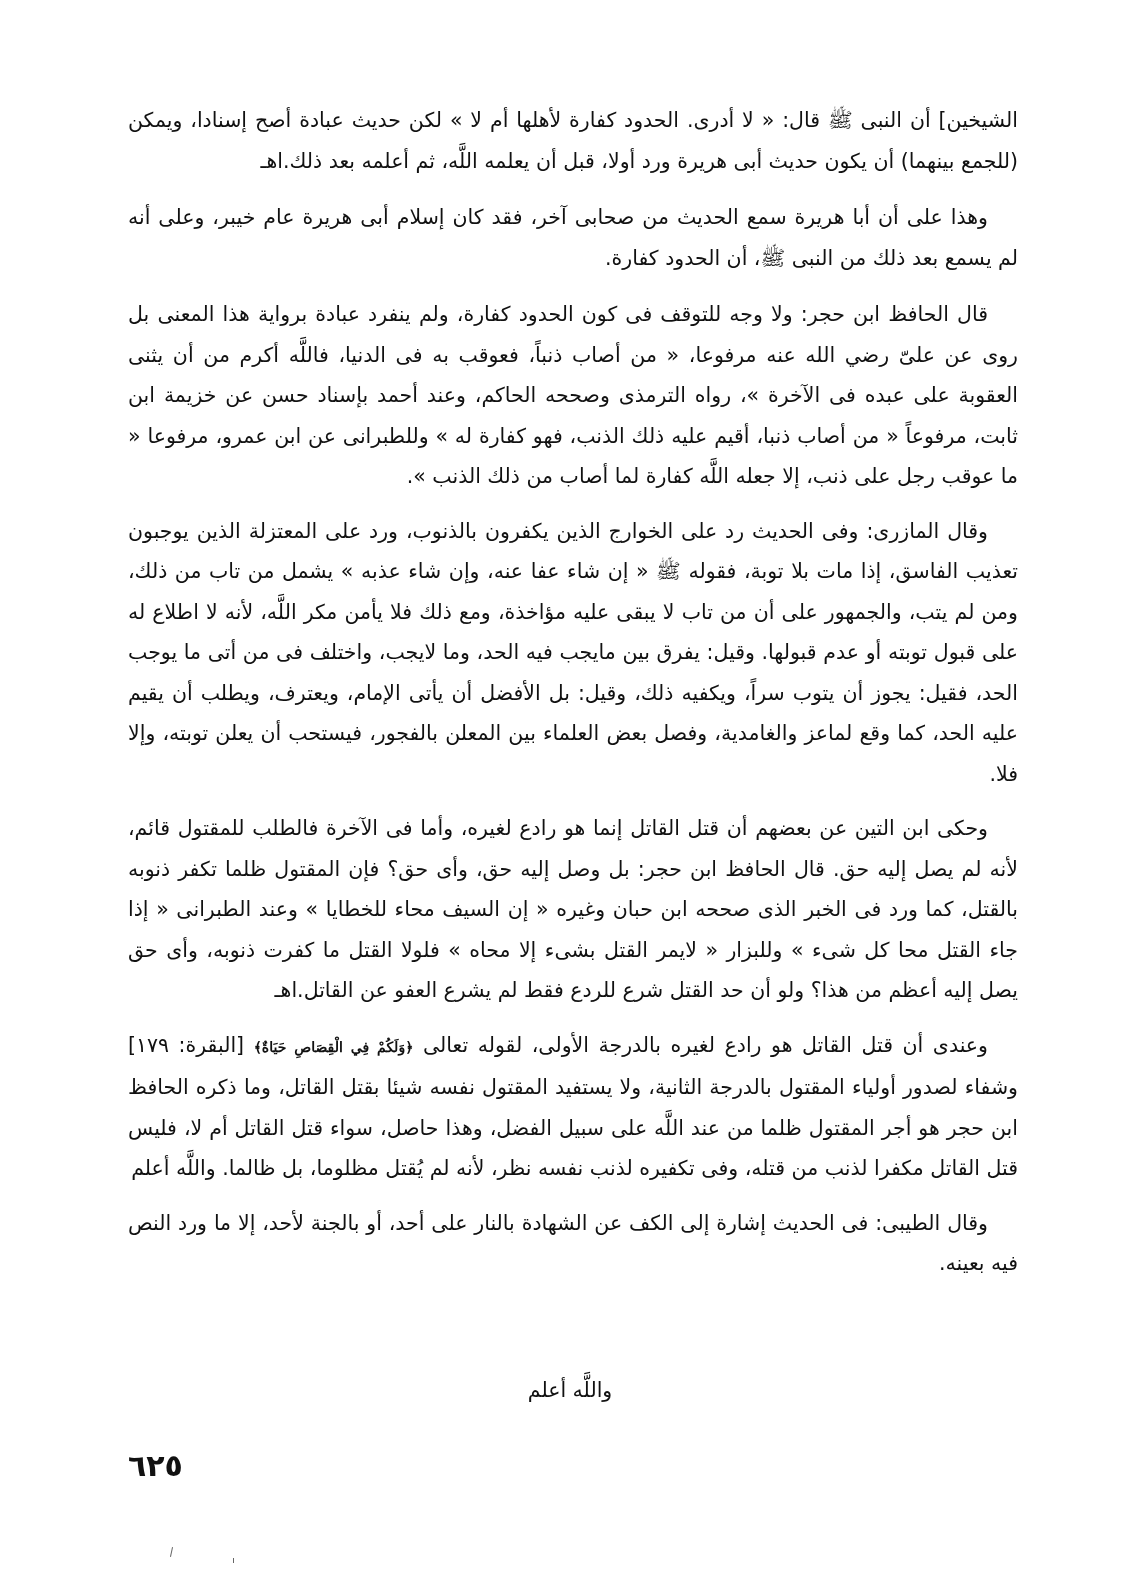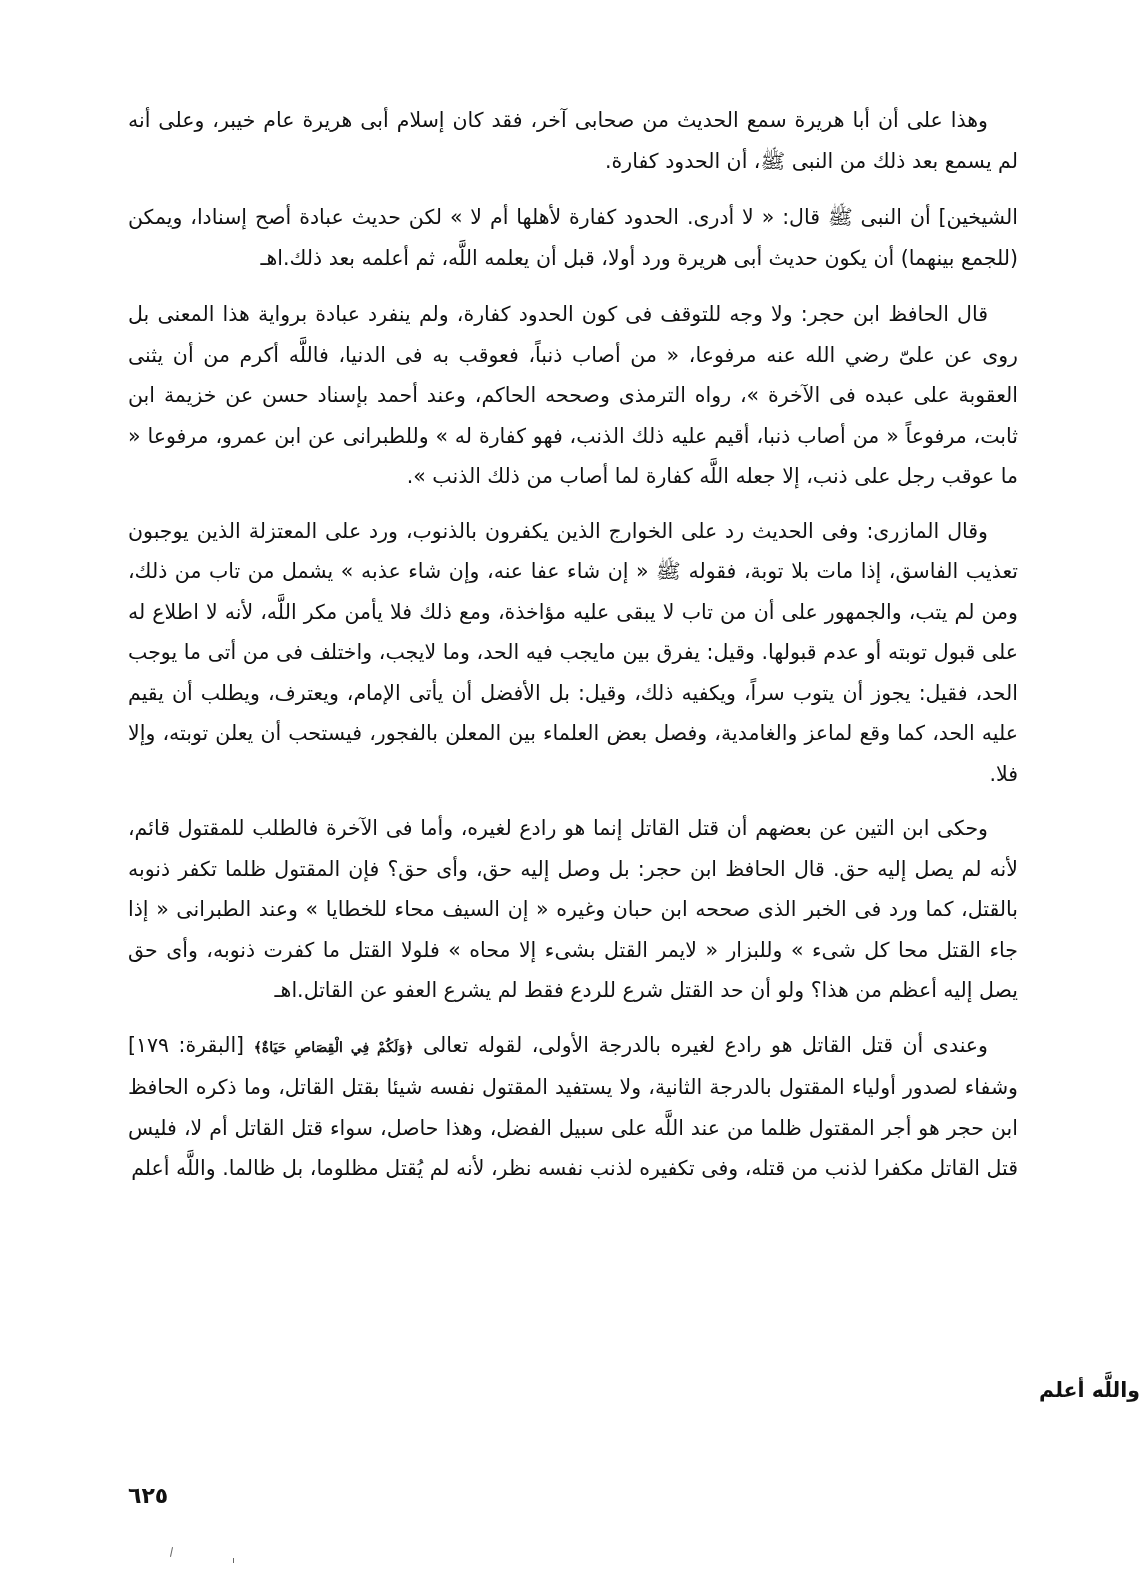--- a/index.html
+++ b/index.html
@@ -38,52 +38,53 @@
     .quran {
       font-weight: bold;
       font-family: "DejaVu Serif", "Liberation Serif", serif;
       font-size: 14px;
     }
     .closing {
       position: absolute;
       top: 1370px;
       left: 0;
       width: 1140px;
+      text-align: center;
       direction: rtl;
       font-size: 20.5px;
       line-height: 40px;
-      font-weight: bold;
     }
     .page-number {
       position: absolute;
-      top: 1483px;
+      top: 1448px;
       left: 128px;
       direction: rtl;
-      font-size: 22px;
+      font-size: 30px;
       font-weight: bold;
       letter-spacing: 1px;
     }
     .speck {
       position: absolute;
       background: #666;
       width: 1px;
     }
   </style>
 </head>
 <body>
 
 <div class="page">
+  <p class="para p1">الشيخين] أن النبى ﷺ قال: « لا أدرى. الحدود كفارة لأهلها أم لا » لكن حديث عبادة أصح إسنادا، ويمكن (للجمع بينهما) أن يكون حديث أبى هريرة ورد أولا، قبل أن يعلمه اللَّه، ثم أعلمه بعد ذلك.اهـ</p>
   <p class="para p2 indent">وهذا على أن أبا هريرة سمع الحديث من صحابى آخر، فقد كان إسلام أبى هريرة عام خيبر، وعلى أنه لم يسمع بعد ذلك من النبى ﷺ، أن الحدود كفارة.</p>
-  <p class="para p1">الشيخين] أن النبى ﷺ قال: « لا أدرى. الحدود كفارة لأهلها أم لا » لكن حديث عبادة أصح إسنادا، ويمكن (للجمع بينهما) أن يكون حديث أبى هريرة ورد أولا، قبل أن يعلمه اللَّه، ثم أعلمه بعد ذلك.اهـ</p>
   <p class="para indent">قال الحافظ ابن حجر: ولا وجه للتوقف فى كون الحدود كفارة، ولم ينفرد عبادة برواية هذا المعنى بل روى عن علىّ رضي الله عنه مرفوعا، « من أصاب ذنباً، فعوقب به فى الدنيا، فاللَّه أكرم من أن يثنى العقوبة على عبده فى الآخرة »، رواه الترمذى وصححه الحاكم، وعند أحمد بإسناد حسن عن خزيمة ابن ثابت، مرفوعاً « من أصاب ذنبا، أقيم عليه ذلك الذنب، فهو كفارة له » وللطبرانى عن ابن عمرو، مرفوعا « ما عوقب رجل على ذنب، إلا جعله اللَّه كفارة لما أصاب من ذلك الذنب ».</p>
   <p class="para indent">وقال المازرى: وفى الحديث رد على الخوارج الذين يكفرون بالذنوب، ورد على المعتزلة الذين يوجبون تعذيب الفاسق، إذا مات بلا توبة، فقوله ﷺ « إن شاء عفا عنه، وإن شاء عذبه » يشمل من تاب من ذلك، ومن لم يتب، والجمهور على أن من تاب لا يبقى عليه مؤاخذة، ومع ذلك فلا يأمن مكر اللَّه، لأنه لا اطلاع له على قبول توبته أو عدم قبولها. وقيل: يفرق بين مايجب فيه الحد، وما لايجب، واختلف فى من أتى ما يوجب الحد، فقيل: يجوز أن يتوب سراً، ويكفيه ذلك، وقيل: بل الأفضل أن يأتى الإمام، ويعترف، ويطلب أن يقيم عليه الحد، كما وقع لماعز والغامدية، وفصل بعض العلماء بين المعلن بالفجور، فيستحب أن يعلن توبته، وإلا فلا.</p>
   <p class="para indent">وحكى ابن التين عن بعضهم أن قتل القاتل إنما هو رادع لغيره، وأما فى الآخرة فالطلب للمقتول قائم، لأنه لم يصل إليه حق. قال الحافظ ابن حجر: بل وصل إليه حق، وأى حق؟ فإن المقتول ظلما تكفر ذنوبه بالقتل، كما ورد فى الخبر الذى صححه ابن حبان وغيره « إن السيف محاء للخطايا » وعند الطبرانى « إذا جاء القتل محا كل شىء » وللبزار « لايمر القتل بشىء إلا محاه » فلولا القتل ما كفرت ذنوبه، وأى حق يصل إليه أعظم من هذا؟ ولو أن حد القتل شرع للردع فقط لم يشرع العفو عن القاتل.اهـ</p>
   <p class="para indent">
     <span>وعندى أن قتل القاتل هو رادع لغيره بالدرجة الأولى، لقوله تعالى </span><span class="quran">﴿وَلَكُمْ فِي الْقِصَاصِ حَيَاةٌ﴾</span><span> [البقرة: ١٧٩] وشفاء لصدور أولياء المقتول بالدرجة الثانية، ولا يستفيد المقتول نفسه شيئا بقتل القاتل، وما ذكره الحافظ ابن حجر هو أجر المقتول ظلما من عند اللَّه على سبيل الفضل، وهذا حاصل، سواء قتل القاتل أم لا، فليس قتل القاتل مكفرا لذنب من قتله، وفى تكفيره لذنب نفسه نظر، لأنه لم يُقتل مظلوما، بل ظالما. واللَّه أعلم</span>
   </p>
+  <p class="para indent">وقال الطيبى: فى الحديث إشارة إلى الكف عن الشهادة بالنار على أحد، أو بالجنة لأحد، إلا ما ورد النص فيه بعينه.</p>
 </div>
 
 <div class="closing">واللَّه أعلم</div>
 
 <div class="page-number">٦٢٥</div>
 
 <div class="speck" style="left:171px; top:1547px; height:10px; transform:rotate(12deg);"></div>
 <div class="speck" style="left:233px; top:1558px; height:5px;"></div>
 
 </body></html>

